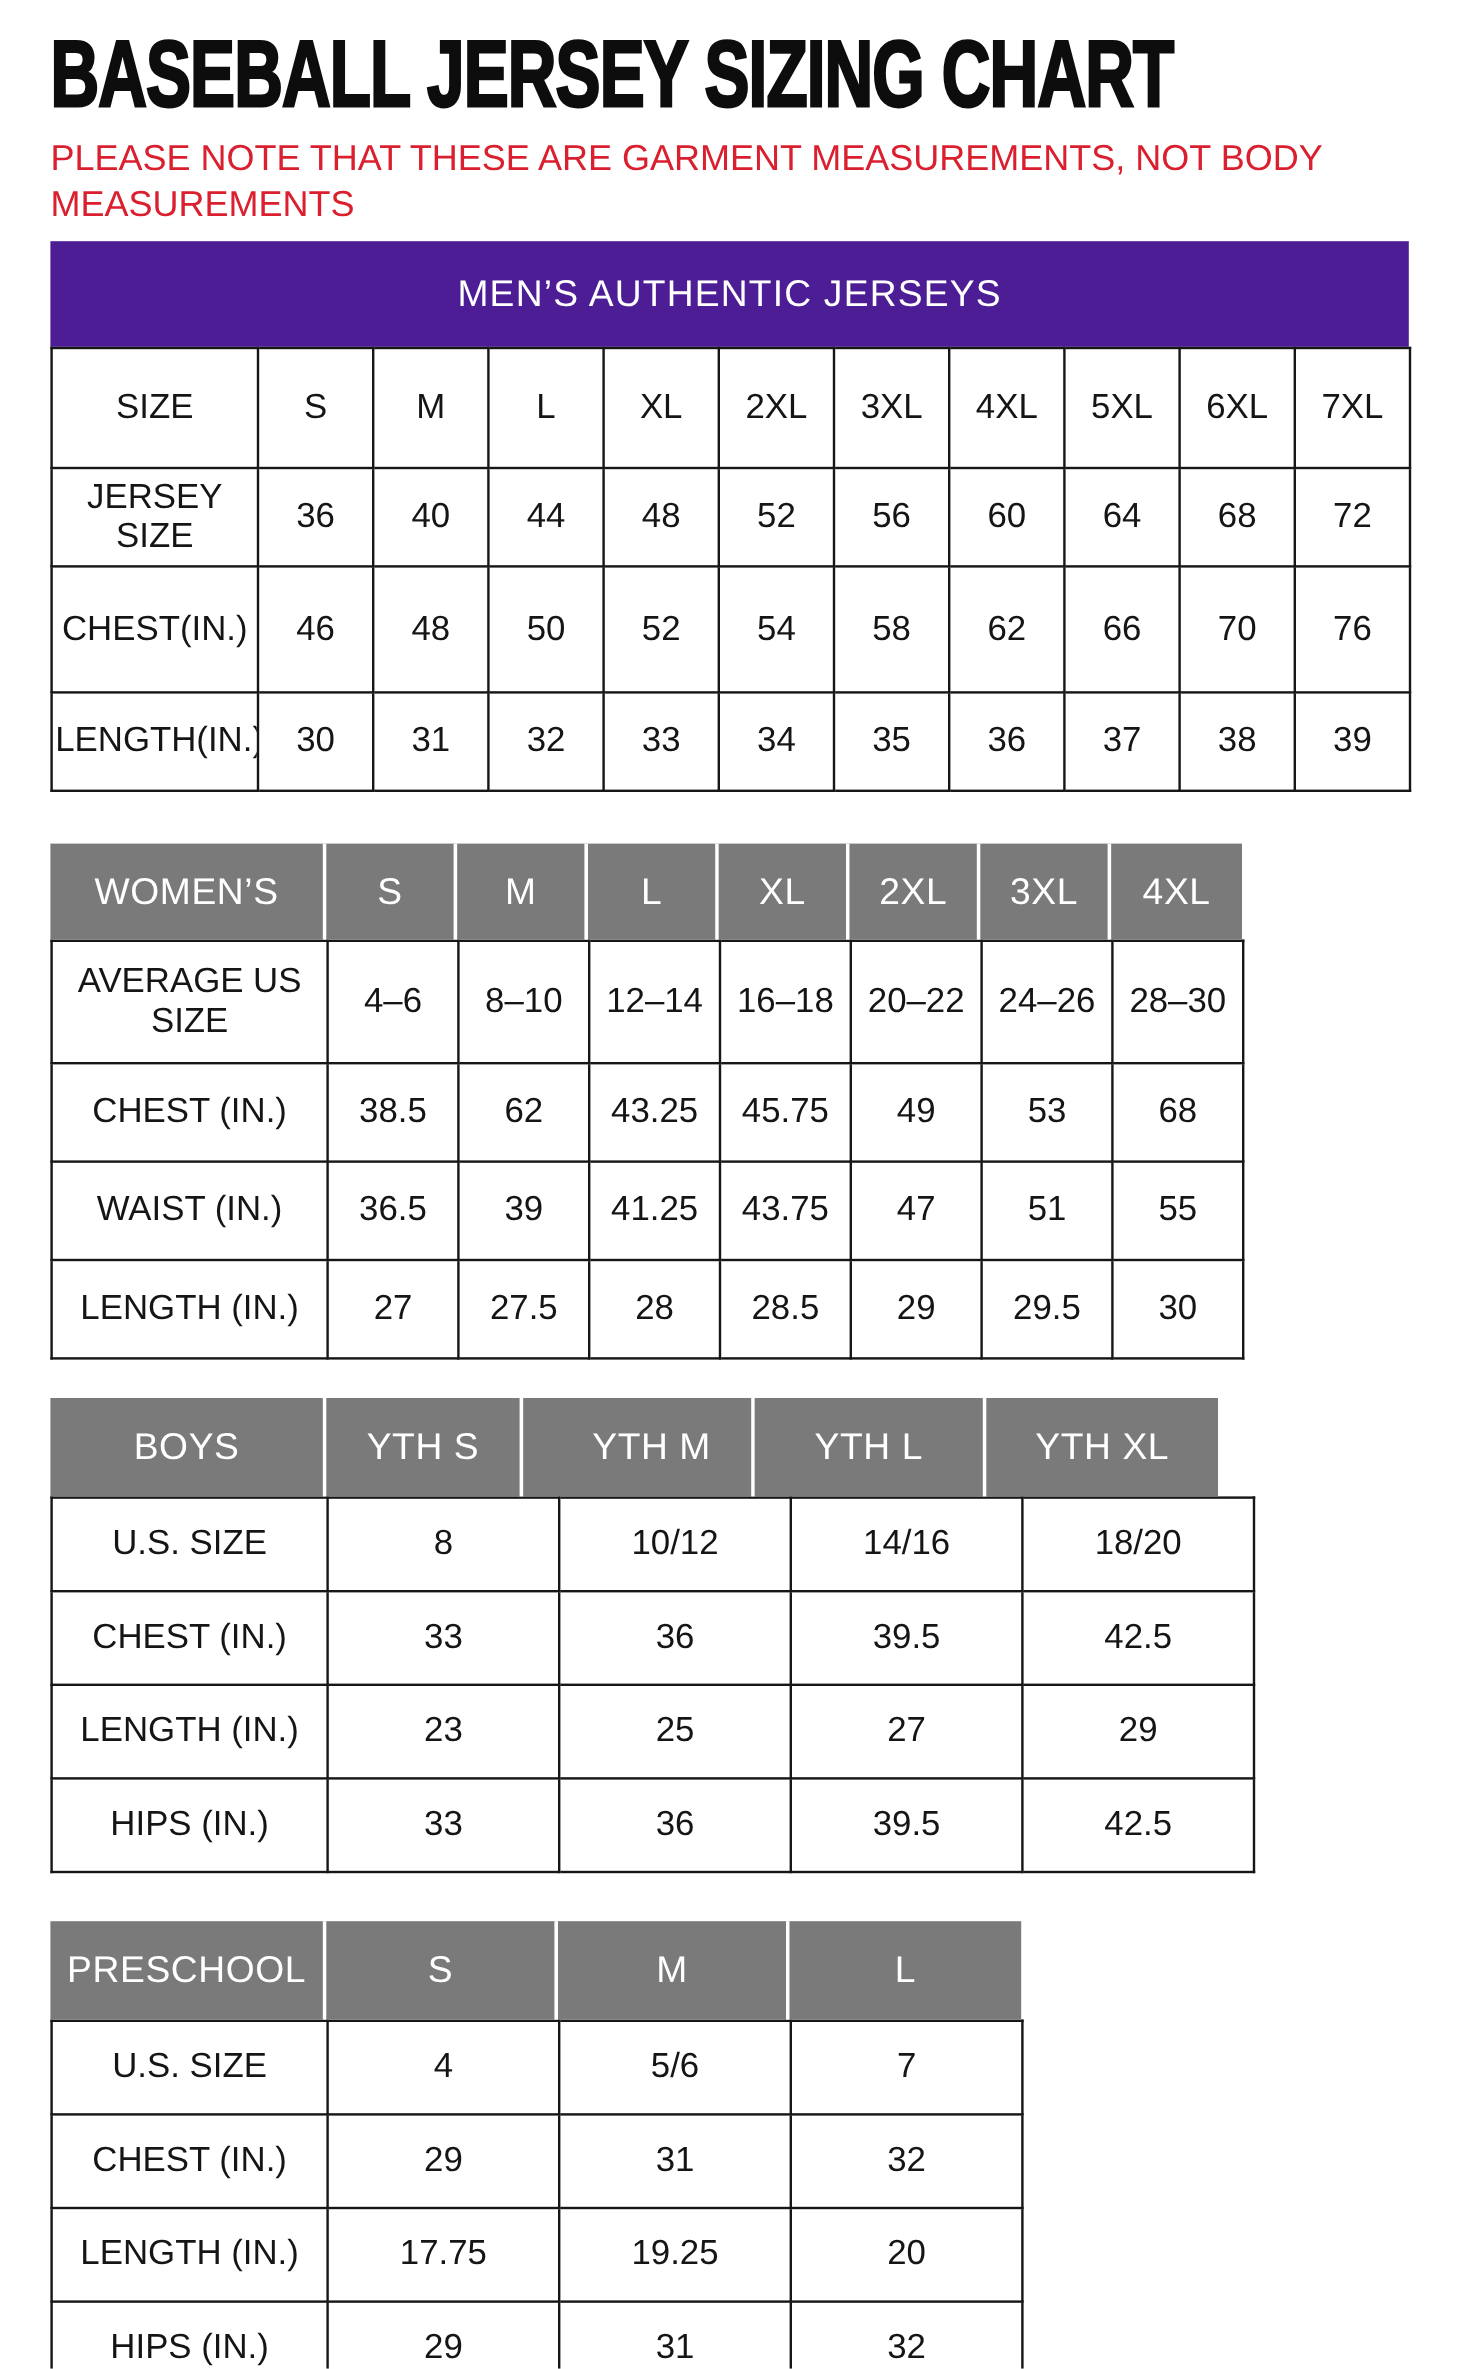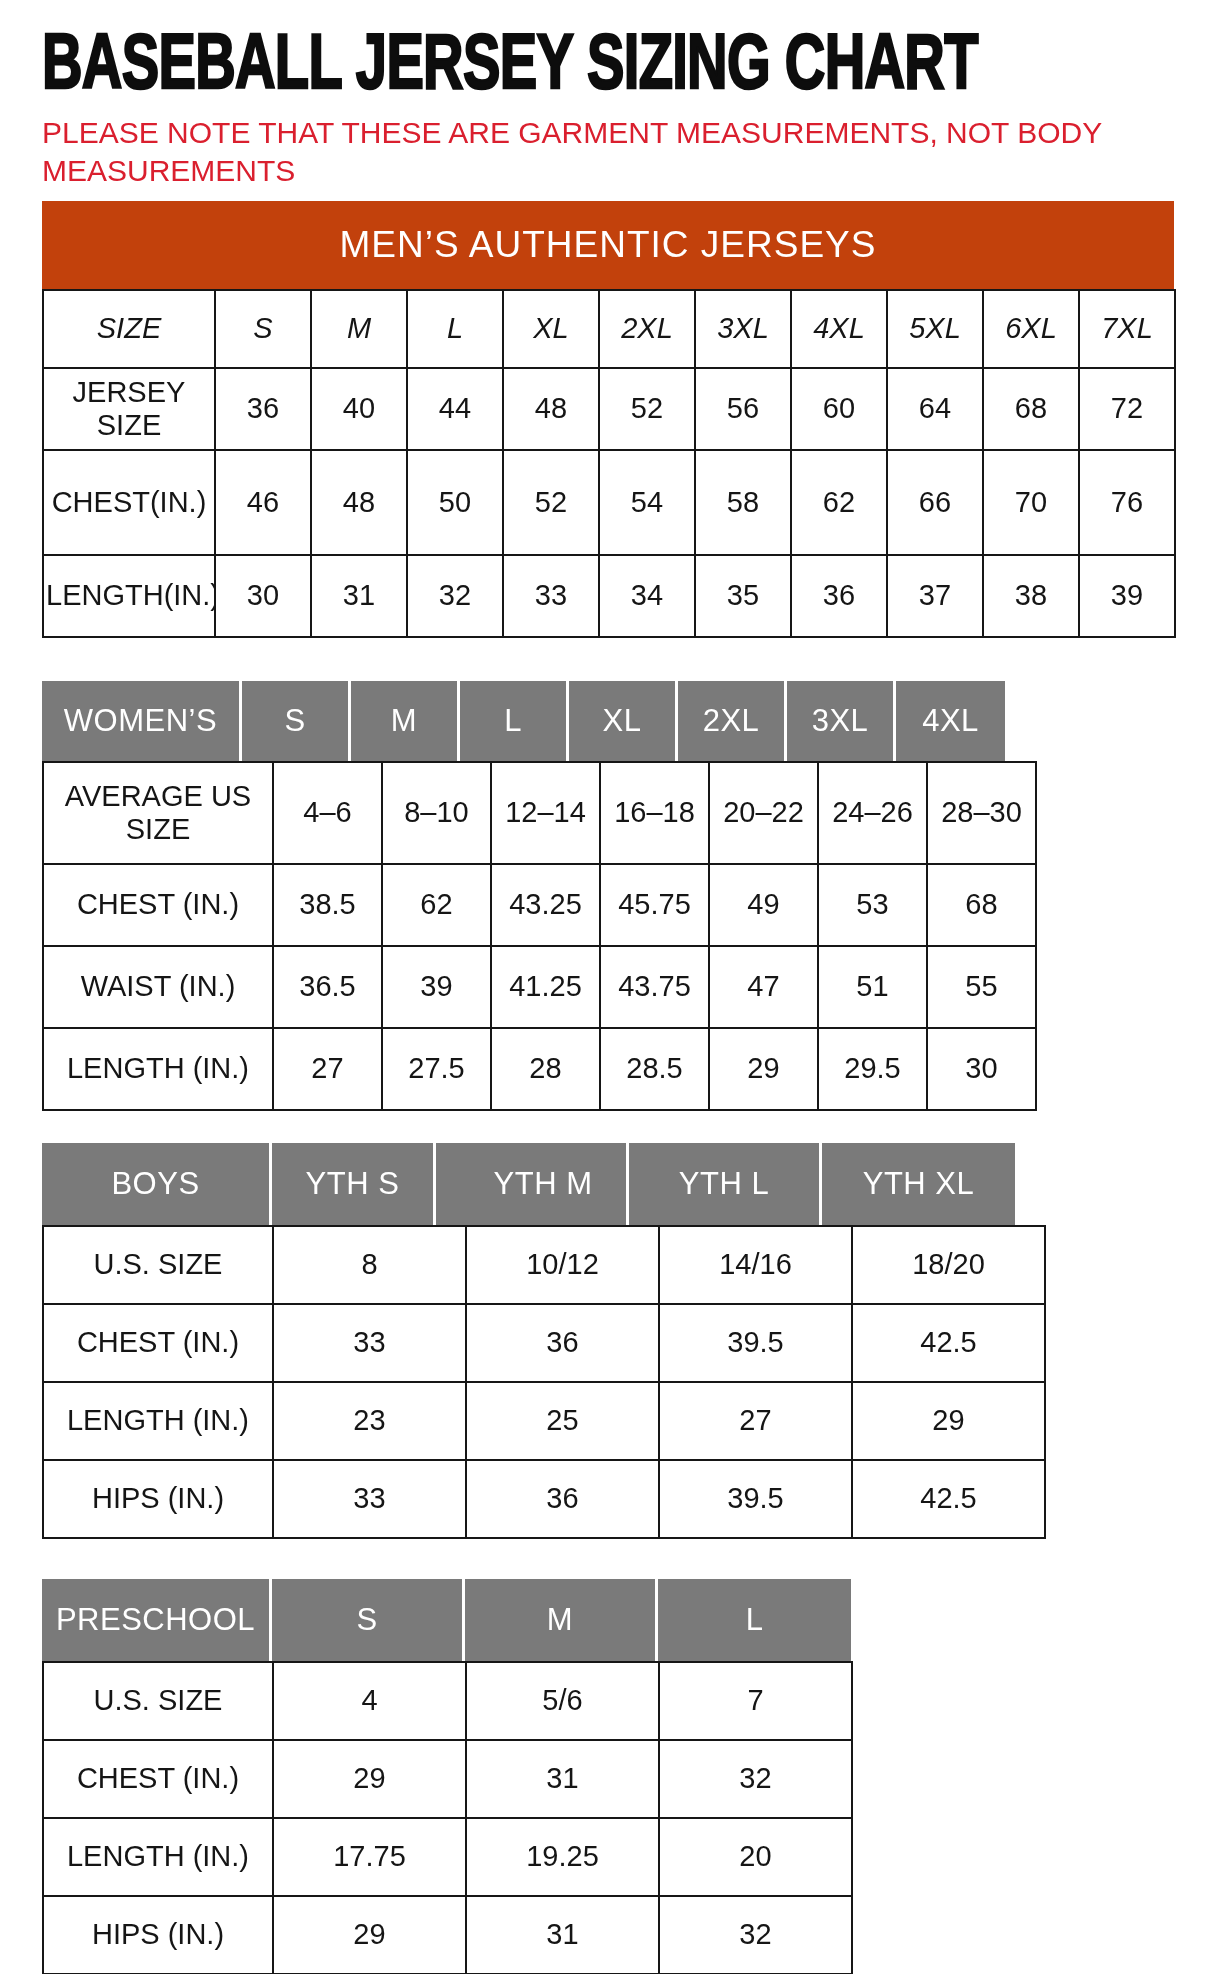--- a/index.html
+++ b/index.html
@@ -29,23 +29,23 @@
     font-size:30px;line-height:1.25;
     font-weight:400;
   }
   .red{color:#da1f2e;}
   .tbl{margin:0;}
   .tbl-mens{margin-top:12px;}
   .tbl-womens{margin-top:43px;}
   .tbl-boys{margin-top:32px;}
   .tbl-preschool{margin-top:40px;}
   .banner{
-    background:#c2410c;color:#fff;
+    background:#4c1d95;color:#fff;
     display:flex;align-items:center;justify-content:center;
-    font-size:37px;letter-spacing:1px;
+    font-size:31px;letter-spacing:1px;
   }
   .gray-row{display:flex;}
   .gray-cell{
     background:#7a7a7a;color:#fff;
     display:flex;align-items:center;justify-content:center;
     font-size:31px;letter-spacing:0.5px;
     box-sizing:border-box;
     border-right:3px solid #ffffff;
   }
   .gray-cell:last-child{border-right:none;}
@@ -85,21 +85,21 @@
               <col style="width: 96px;">
               <col style="width: 96px;">
               <col style="width: 96px;">
               <col style="width: 96px;">
               <col style="width: 96px;">
               <col style="width: 96px;">
               <col style="width: 96px;">
               <col style="width: 96px;">
             </colgroup>
             <tbody>
-              <tr style="height: 78px; font-style: italic;">
+              <tr style="height: 100px;">
                 <td>SIZE</td>
                 <td>S</td>
                 <td>M</td>
                 <td>L</td>
                 <td>XL</td>
                 <td>2XL</td>
                 <td>3XL</td>
                 <td>4XL</td>
                 <td>5XL</td>
                 <td>6XL</td>
@@ -142,21 +142,21 @@
                 <td>36</td>
                 <td>37</td>
                 <td>38</td>
                 <td>39</td>
               </tr>
             </tbody>
           </table>
         </div>
         <div class="tbl tbl-womens">
           <div class="gray-row" style="width: 993px; height: 80px;">
-            <div class="gray-cell" style="width: 200px;">WOMEN’S</div>
+            <div class="gray-cell" style="width: 230px;">WOMEN’S</div>
             <div class="gray-cell" style="width: 109px;">S</div>
             <div class="gray-cell" style="width: 109px;">M</div>
             <div class="gray-cell" style="width: 109px;">L</div>
             <div class="gray-cell" style="width: 109px;">XL</div>
             <div class="gray-cell" style="width: 109px;">2XL</div>
             <div class="gray-cell" style="width: 109px;">3XL</div>
             <div class="gray-cell" style="width: 109px;">4XL</div>
           </div>
           <table class="grid" style="width: 995px;">
             <colgroup>

